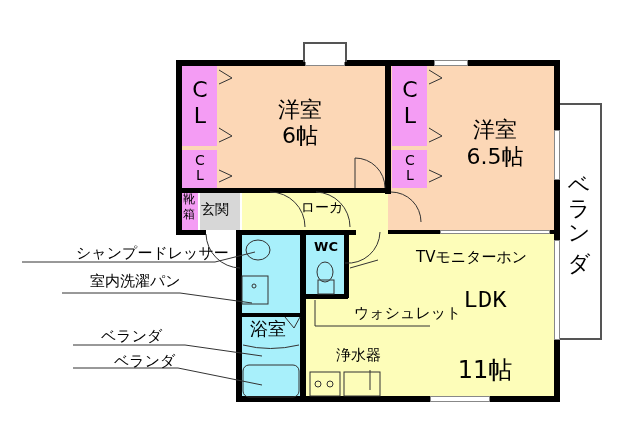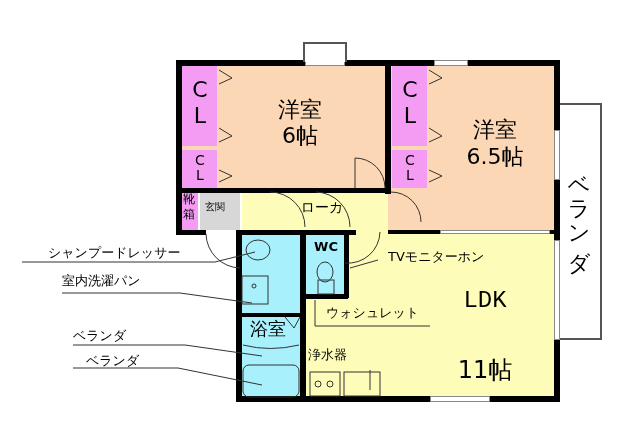--- a/index.html
+++ b/index.html
@@ -1,20 +1,20 @@
 <!DOCTYPE html>
 <html><head>
 <meta charset="utf-8">
 <style>
   html,body{margin:0;padding:0;background:#ffffff;}
   body{width:640px;height:441px;position:relative;overflow:hidden;font-family:"DejaVu Sans","Liberation Sans",sans-serif;color:#000;}
   .abs{position:absolute;box-sizing:border-box;}
   .wall{background:#000;position:absolute;}
   .room-label{position:absolute;text-align:center;line-height:1.05;}
-  .callout{position:absolute;font-size:13px;white-space:nowrap;}
+  .callout{position:absolute;font-size:15px;white-space:nowrap;margin-left:28px;}
   svg{position:absolute;left:0;top:0;}
 </style>
 </head>
 <body>
 
 <div class="abs" style="left:178px;top:62px;width:210px;height:128px;background:#fcd7b6;"></div>
 <div class="abs" style="left:388px;top:62px;width:168px;height:172px;background:#fcd7b6;"></div>
 <div class="abs" style="left:242px;top:190px;width:146px;height:44px;background:#fdfdb9;"></div>
 <div class="abs" style="left:302px;top:232px;width:254px;height:166px;background:#fdfdb9;"></div>
 <div class="abs" style="left:240px;top:234px;width:62px;height:164px;background:#a8f0fb;"></div>
@@ -64,21 +64,21 @@
 <div class="room-label" style="left:186px;top:104px;width:28px;font-size:22px;">L</div>
 <div class="room-label" style="left:186px;top:153px;width:28px;font-size:14px;">C</div>
 <div class="room-label" style="left:186px;top:168px;width:28px;font-size:14px;">L</div>
 <div class="room-label" style="left:396px;top:78px;width:28px;font-size:22px;">C</div>
 <div class="room-label" style="left:396px;top:104px;width:28px;font-size:22px;">L</div>
 <div class="room-label" style="left:396px;top:153px;width:28px;font-size:14px;">C</div>
 <div class="room-label" style="left:396px;top:168px;width:28px;font-size:14px;">L</div>
 
 <div class="room-label" style="left:180px;top:193px;width:18px;font-size:12px;">靴</div>
 <div class="room-label" style="left:180px;top:208px;width:18px;font-size:12px;">箱</div>
-<div class="room-label" style="left:200px;top:202px;width:30px;font-size:10px;">玄関</div>
+<div class="room-label" style="left:200px;top:202px;width:30px;font-size:14px;">玄関</div>
 <div class="room-label" style="left:292px;top:200px;width:60px;font-size:14px;">ローカ</div>
 <div class="room-label" style="left:306px;top:240px;width:40px;font-size:13px;font-weight:bold;">WC</div>
 <div class="room-label" style="left:244px;top:320px;width:48px;font-size:18px;">浴室</div>
 
 <svg width="640" height="441">
 
   <g stroke="#333" fill="none" stroke-width="1">
     <polyline points="219,70 232,78 219,84"></polyline>
     <polyline points="219,128 232,136 219,142"></polyline>
     <polyline points="219,170 232,176 219,182"></polyline>

